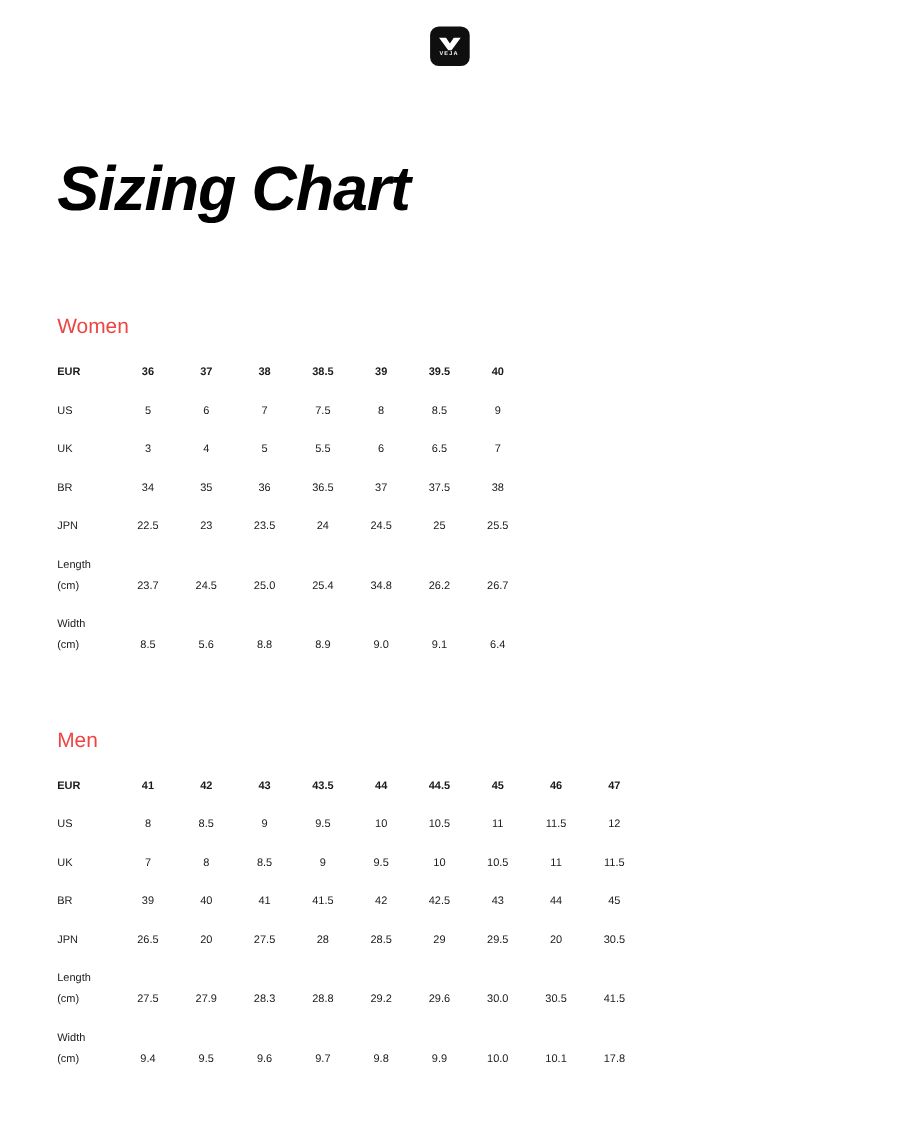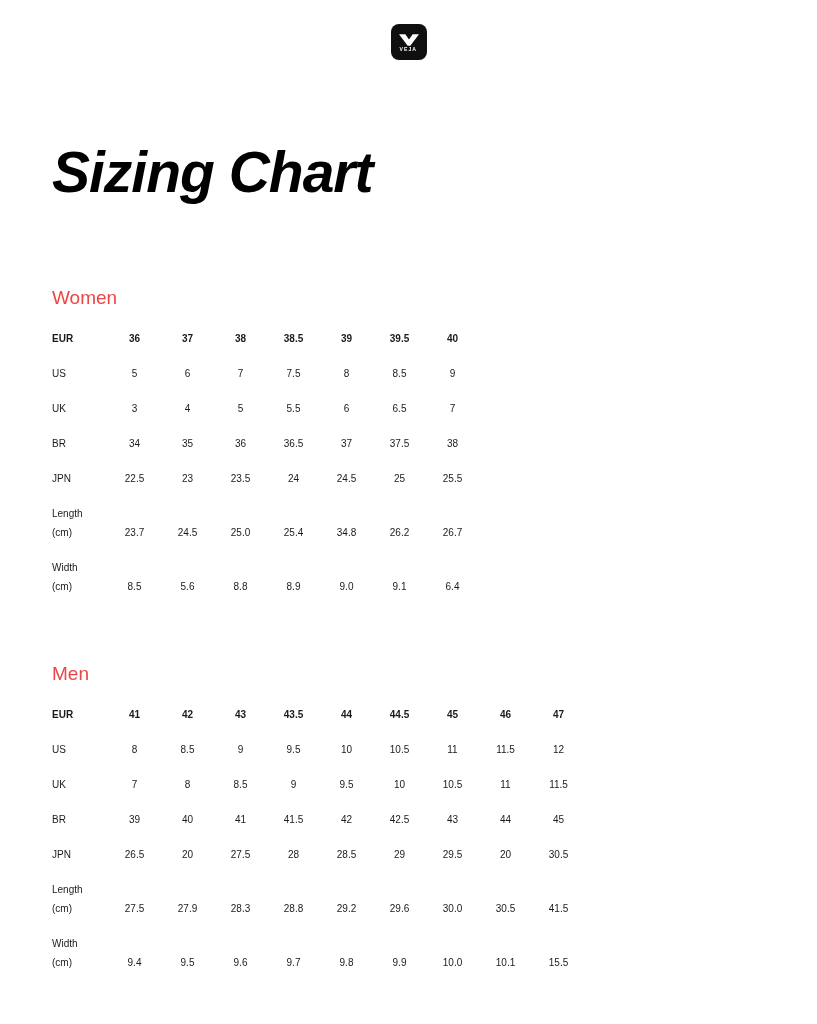--- a/index.html
+++ b/index.html
@@ -303,19 +303,19 @@
       <span class="row-sublabel">(cm)</span>
     </div>
   <div class="cell">9.4</div>
             <div class="cell">9.5</div>
             <div class="cell">9.6</div>
             <div class="cell">9.7</div>
             <div class="cell">9.8</div>
             <div class="cell">9.9</div>
             <div class="cell">10.0</div>
             <div class="cell">10.1</div>
-            <div class="cell">15.5</div>
+            <div class="cell">17.8</div>
           </div>
 </div>
   </section>
 </div>
 
 </div>
 
 </body></html>

